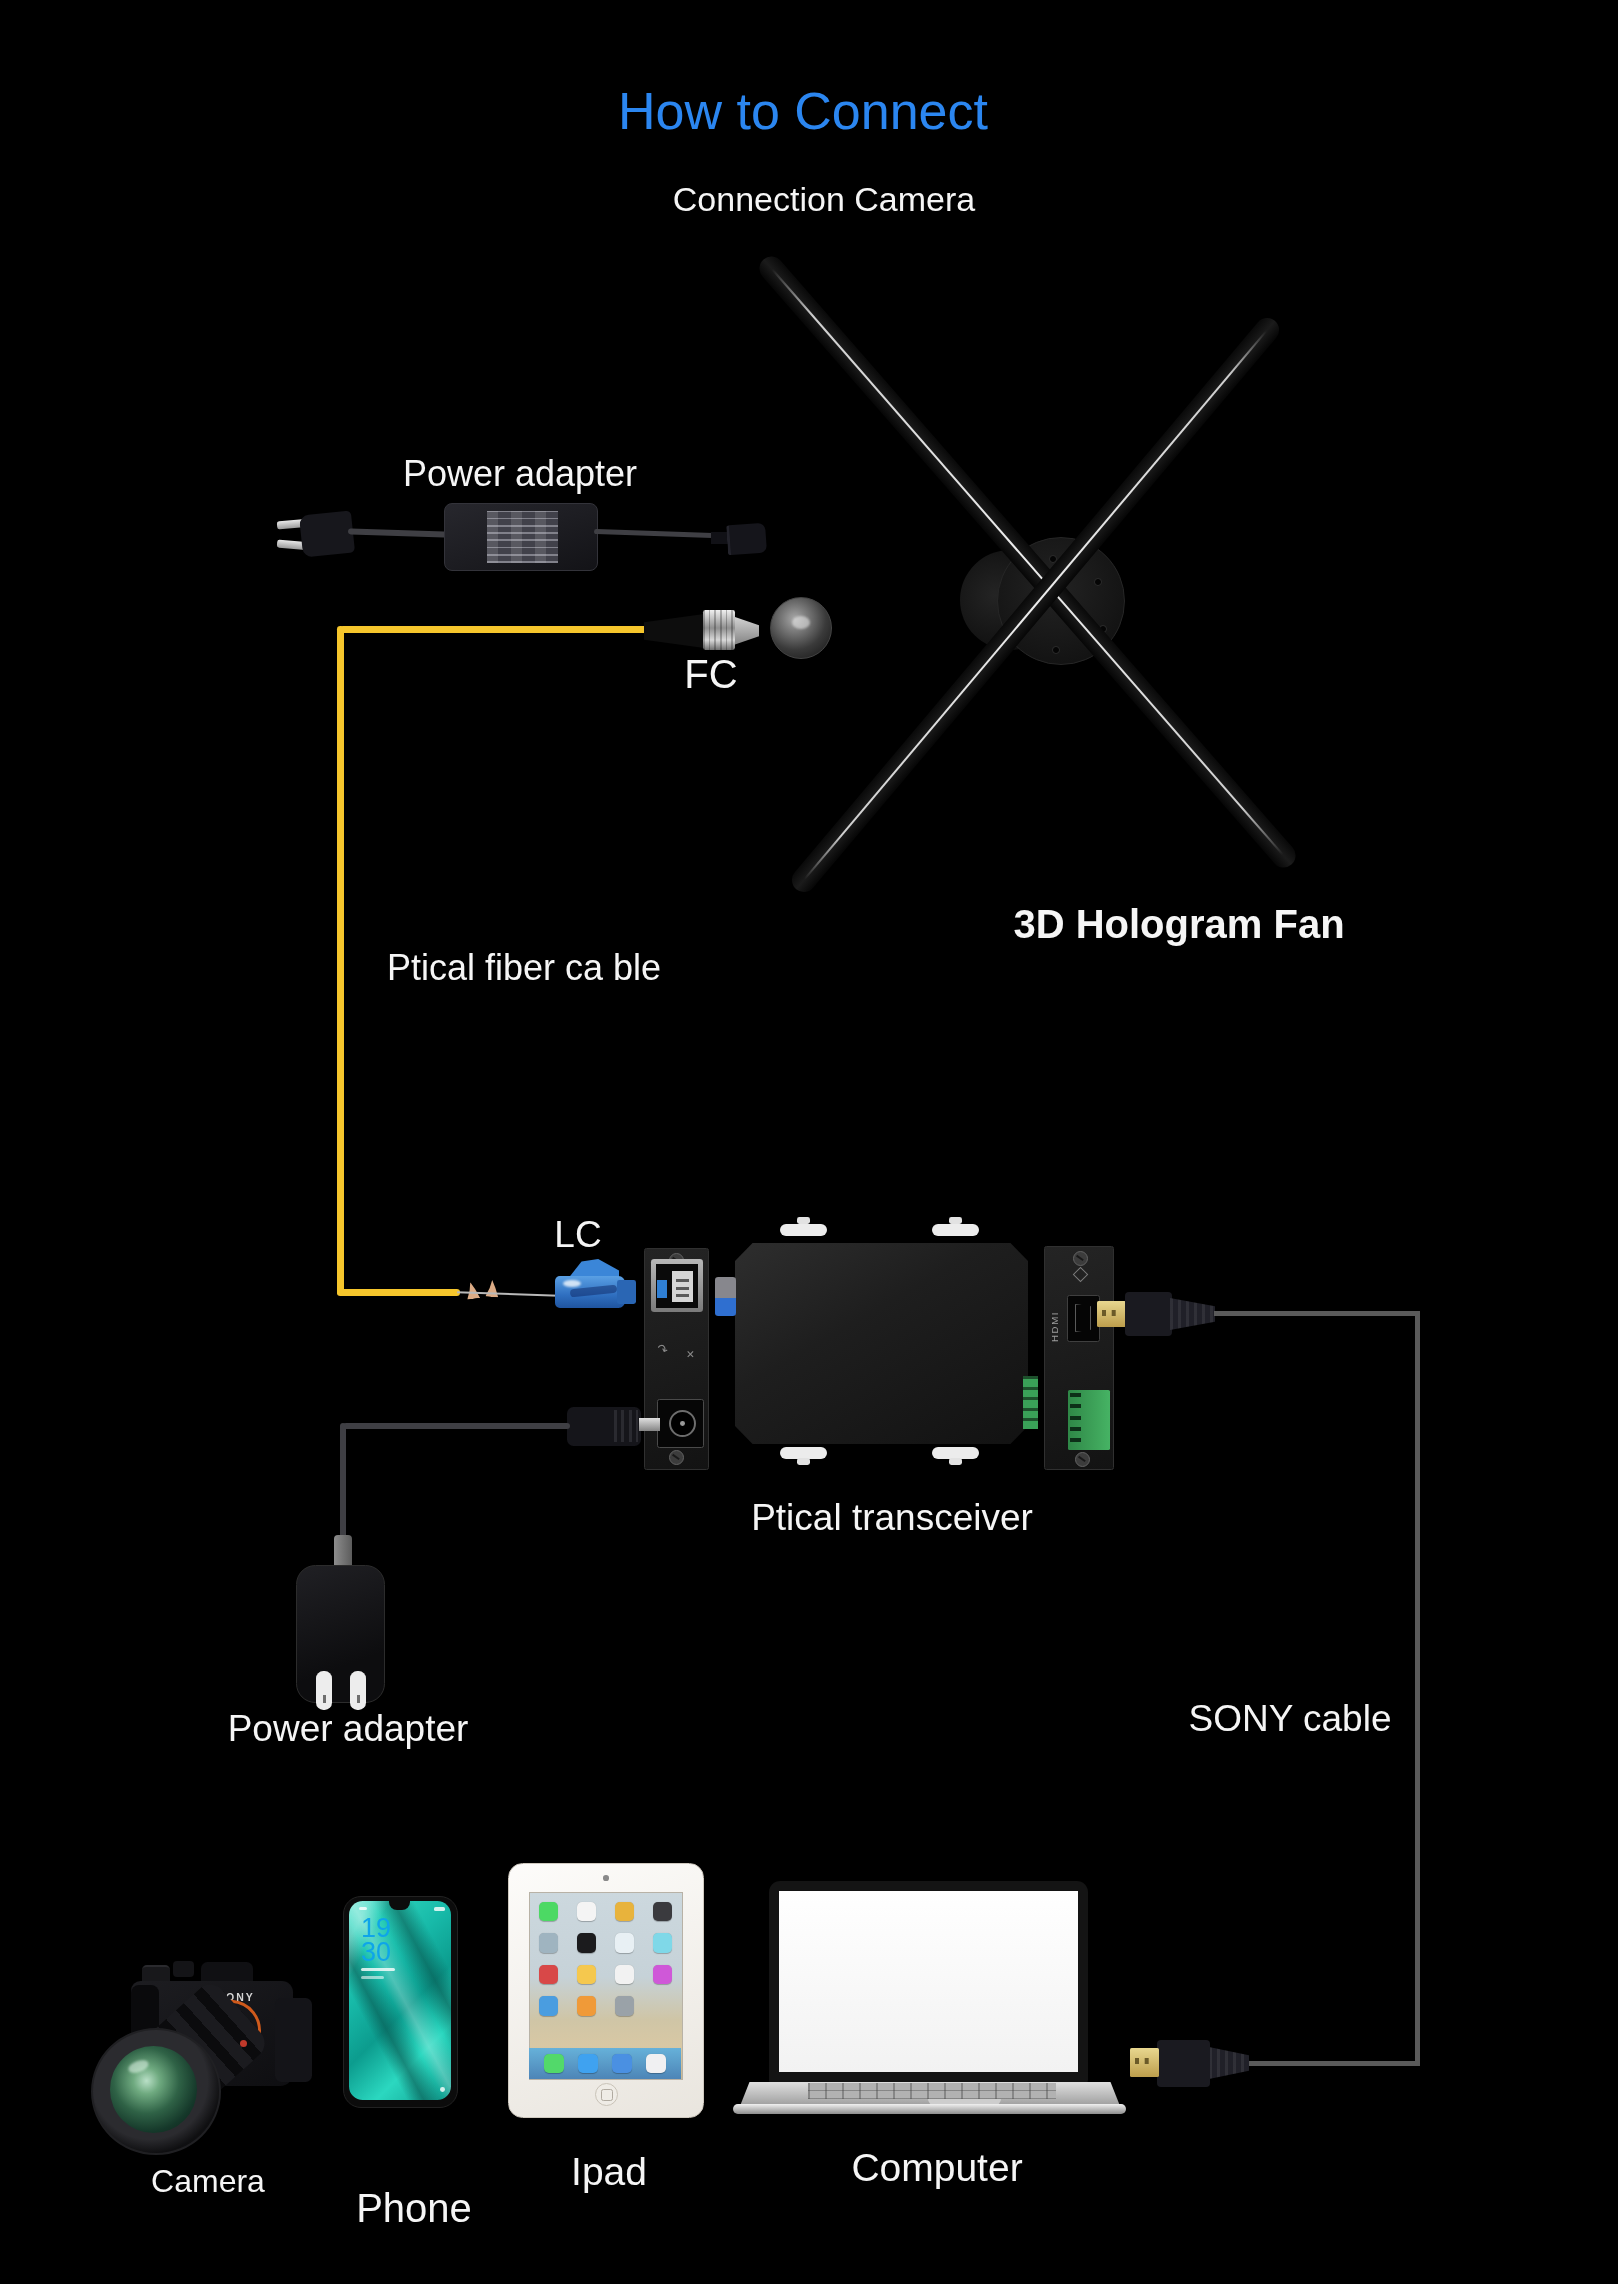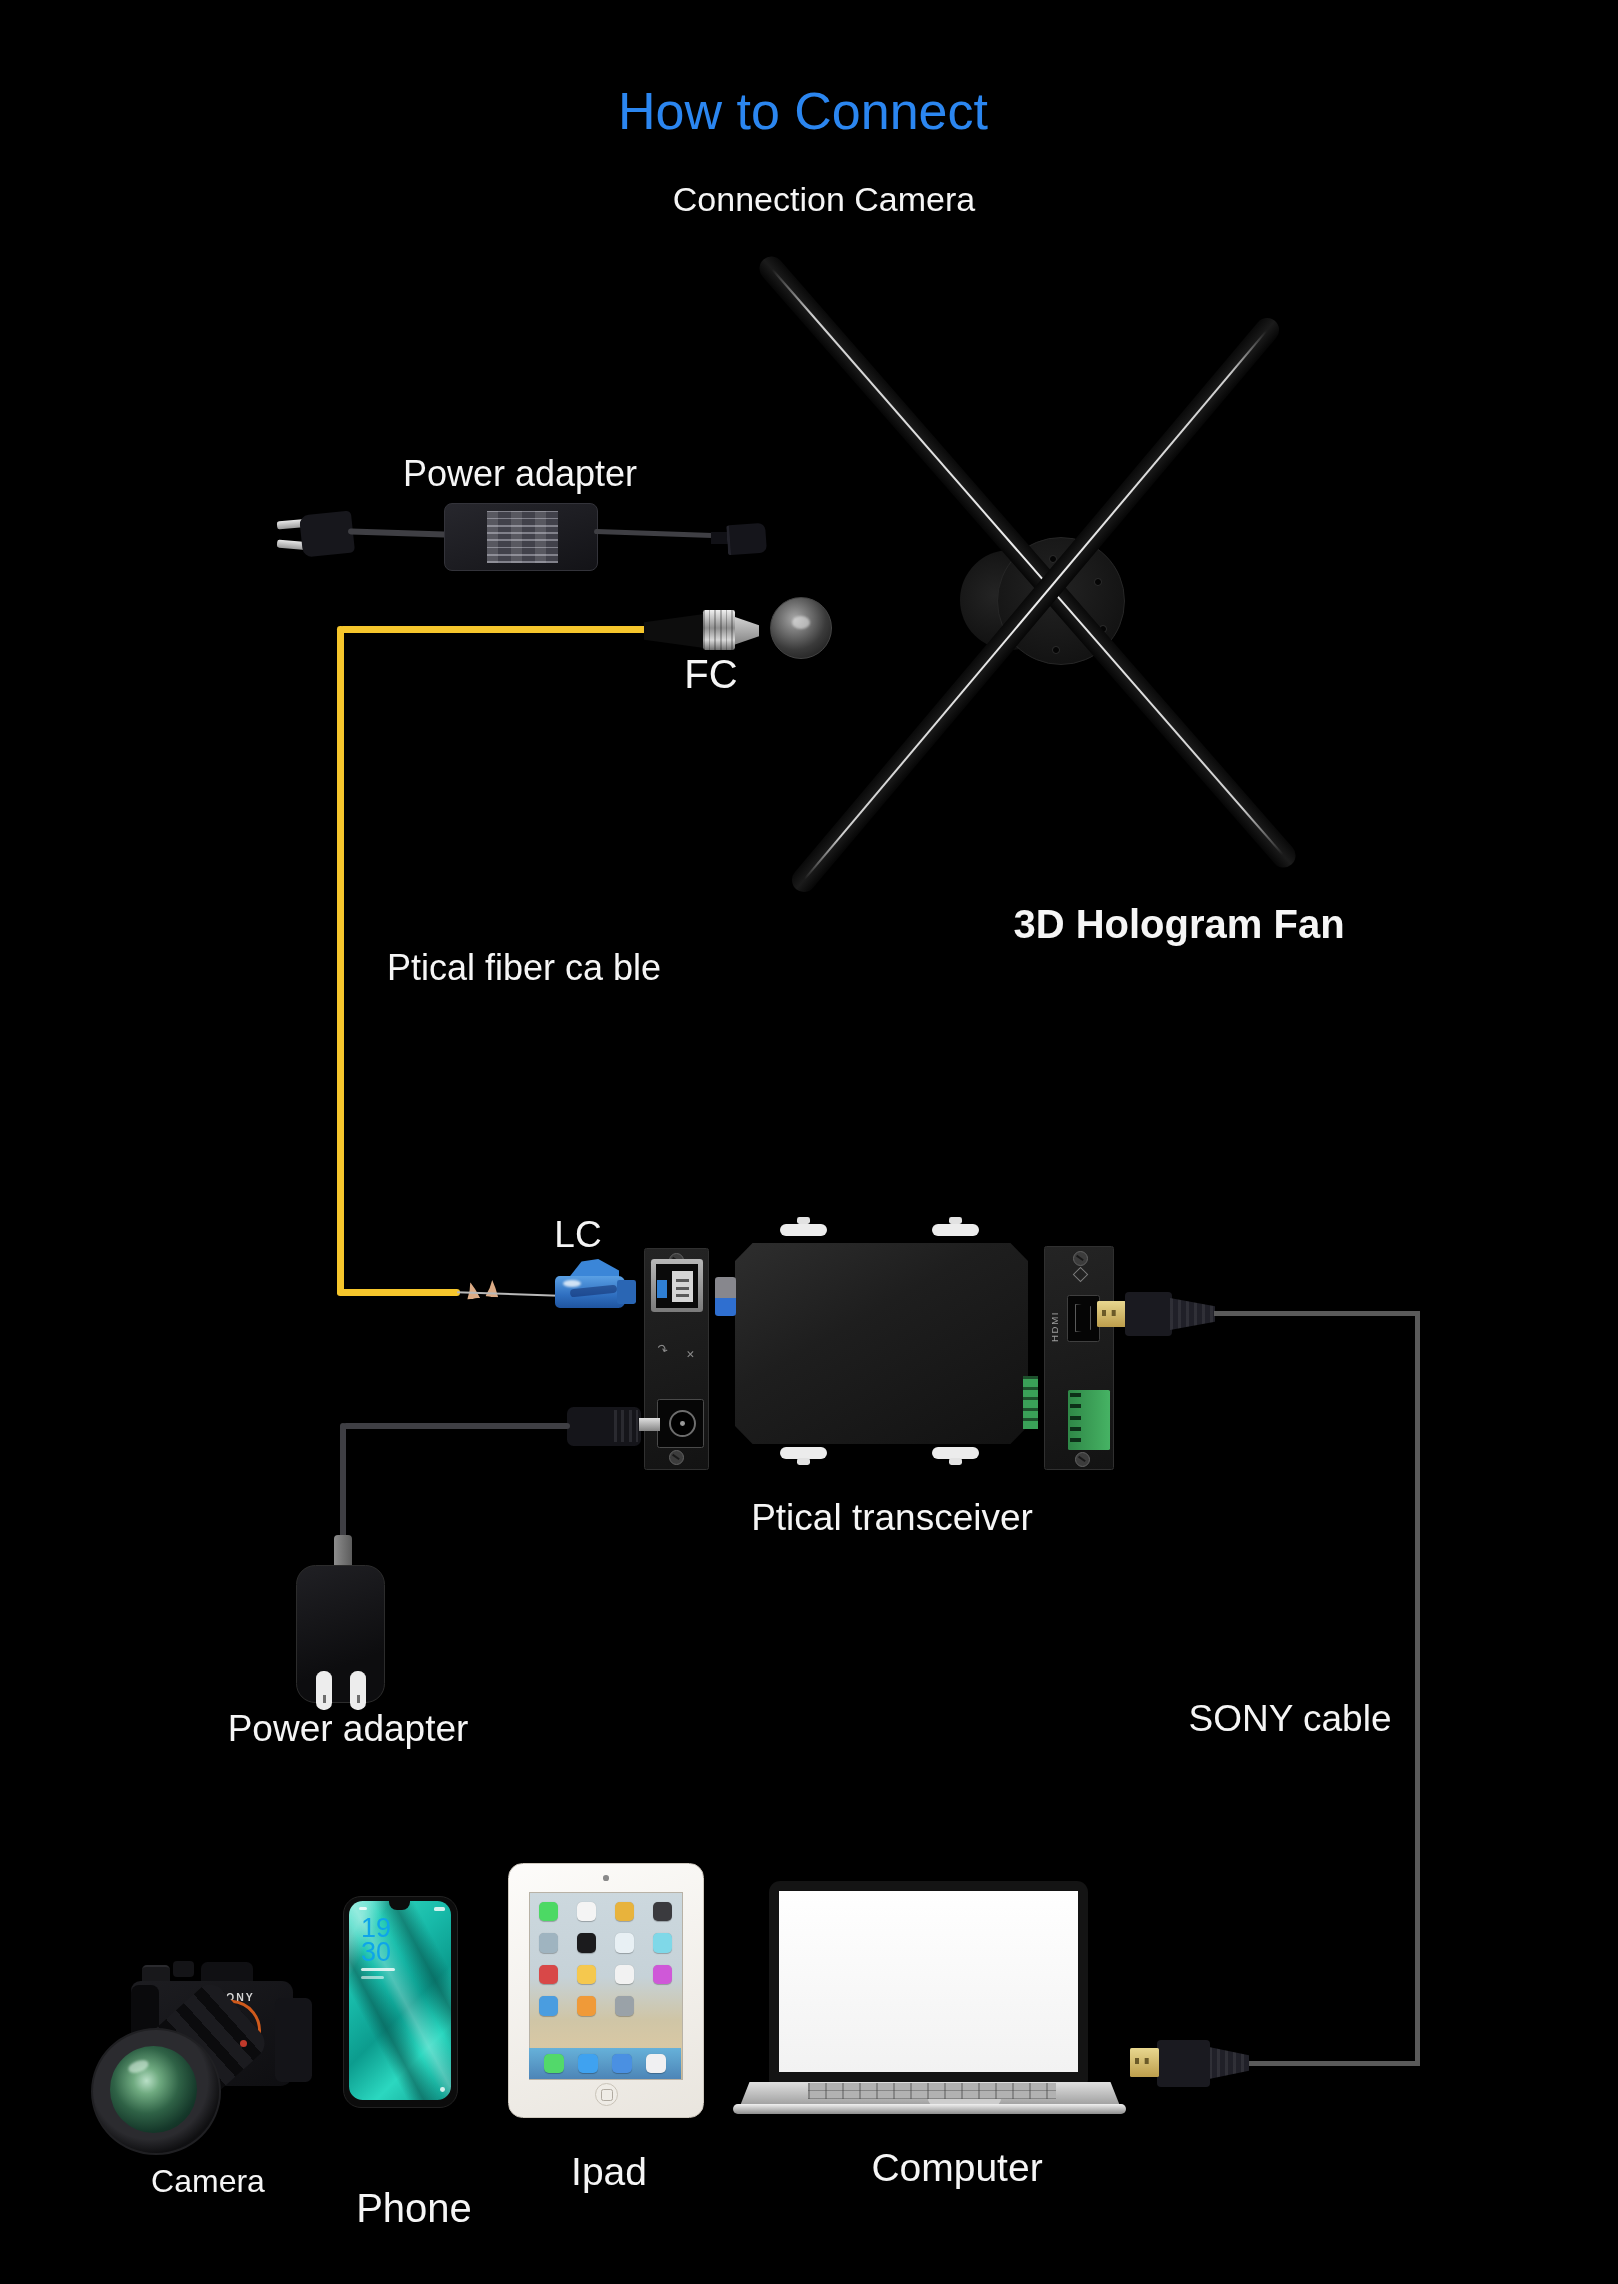--- a/index.html
+++ b/index.html
@@ -17,21 +17,21 @@
   .lbl-fc{top:652px;left:711px;font-size:40px;}
   .lbl-fiber{top:947px;left:524px;font-size:36px;}
   .lbl-fan{top:902px;left:1153px;font-size:40px;font-weight:600;margin-left:26px;}
   .lbl-lc{top:1214px;left:578px;font-size:37px;}
   .lbl-transceiver{top:1497px;left:892px;font-size:37px;}
   .lbl-power-bottom{top:1708px;left:348px;font-size:37px;}
   .lbl-hdmi{top:1698px;left:1290px;font-size:37px;}
   .lbl-camera{top:2163px;left:208px;font-size:32px;}
   .lbl-phone{top:2150px;left:414px;font-size:40px;margin-top:36px;}
   .lbl-ipad{top:2150px;left:609px;font-size:39px;}
-  .lbl-computer{top:2146px;left:937px;font-size:39px;margin-left:20px;}
+  .lbl-computer{top:2146px;left:937px;font-size:39px;}
 
   
   .hub-back{left:960px;top:550px;width:100px;height:100px;border-radius:50%;
             background:radial-gradient(circle at 35% 45%,#242424,#0f0f0f 70%);}
   .hub-disc{left:997px;top:537px;width:126px;height:126px;border-radius:50%;
             background:radial-gradient(circle at 45% 40%,#232323,#161616 60%,#0d0d0d);
             border:0.8px solid #262626;}
   .hub-dot{width:5.7px;height:5.7px;border-radius:50%;background:#050505;border:0.8px solid #2e2e2e;}
   .blade{height:24px;border-radius:13px;background:linear-gradient(180deg,#090909,#1b1b1b 50%,#060606);}
   .blade::after{content:'';position:absolute;left:13px;right:13px;top:11.3px;height:1.6px;

